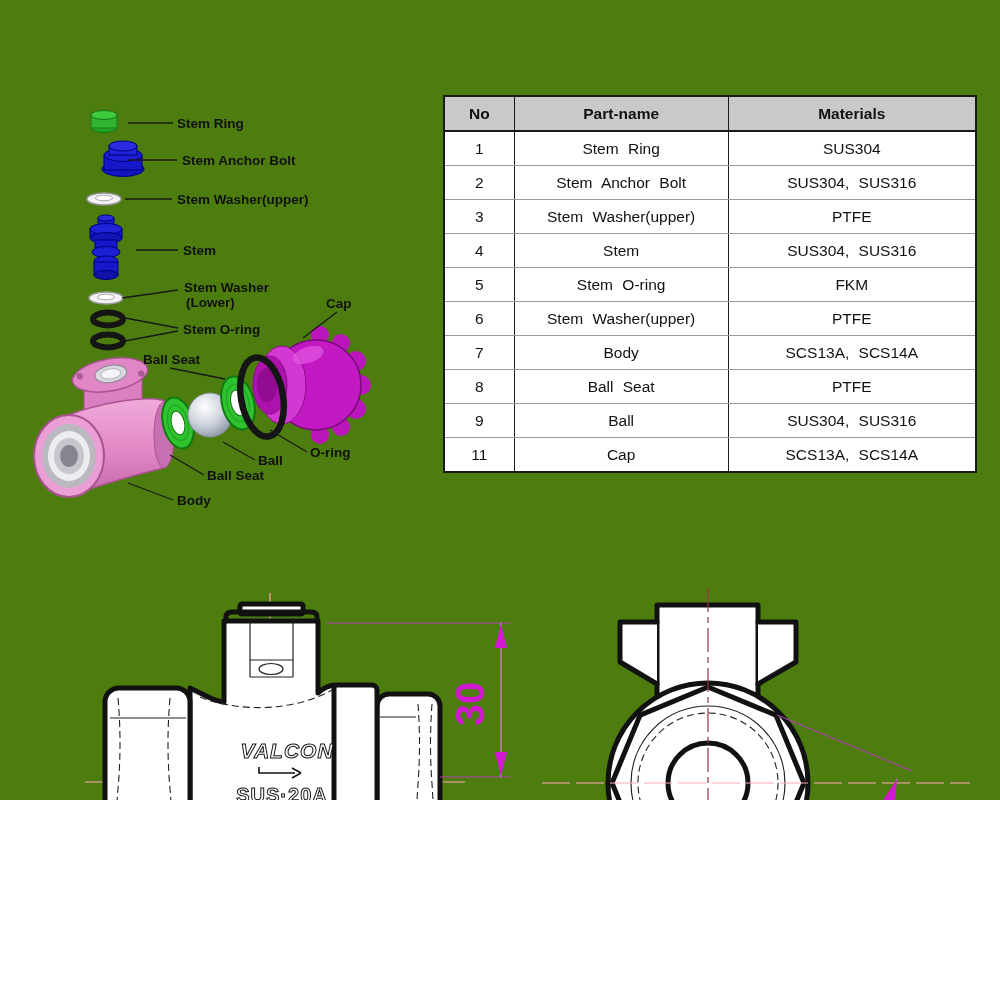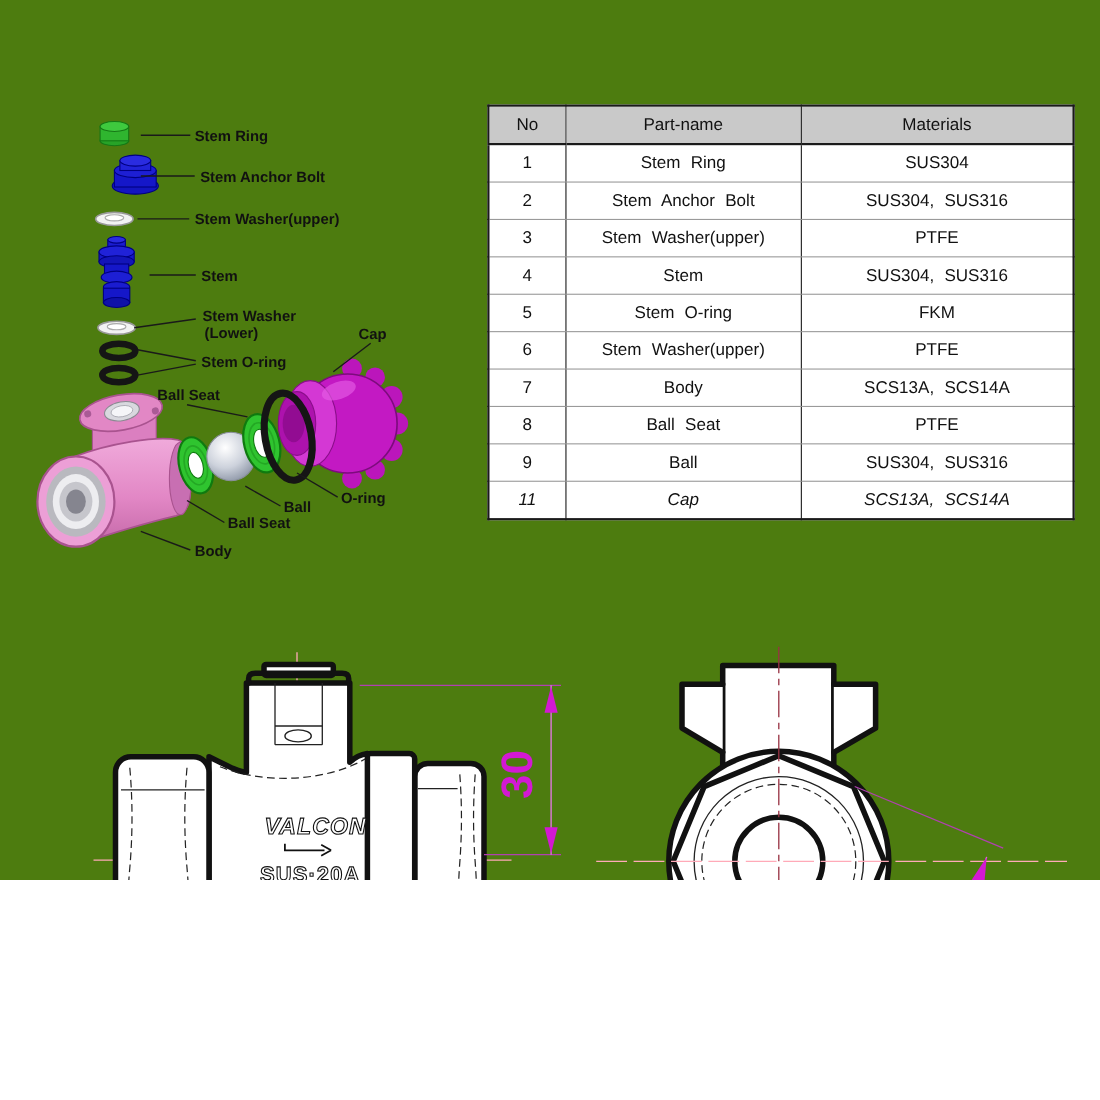--- a/index.html
+++ b/index.html
@@ -15,26 +15,26 @@
   .cline{stroke:#ffaab8;stroke-width:1.2;fill:none;}
   .extl{stroke:#b040b0;stroke-width:1.1;fill:none;}
   .diml{stroke:#e878e8;stroke-width:1.2;fill:none;}
   .dimtxt{font-size:40px;font-weight:bold;fill:#d318d3;}
   .engrave{fill:#fff;stroke:#111;stroke-width:1;}
   
   #parts-table{position:absolute;left:443px;top:95px;width:534px;border-collapse:collapse;
                table-layout:fixed;background:#fff;}
   #parts-table th,#parts-table td{text-align:center;vertical-align:middle;height:33px;
                font-size:15.5px;color:#111;padding:0 2px;word-spacing:5px;overflow:hidden;white-space:nowrap;}
-  #parts-table th{background:#c9c9c9;font-weight:normal;border-bottom:2px solid #1a1a1a;}
+  #parts-table th{background:#c9c9c9;font-weight:bold;border-bottom:2px solid #1a1a1a;}
   #parts-table td{border-bottom:1px solid #9a9a9a;}
   #parts-table tr td:first-child,#parts-table tr th:first-child{border-right:1.5px solid #1a1a1a;}
   #parts-table tr td:nth-child(2),#parts-table tr th:nth-child(2){border-right:1.5px solid #1a1a1a;}
   #parts-table{border:2px solid #1a1a1a;}
-  #parts-table tr:last-child td{border-bottom:none;font-style:italic;}
+  #parts-table tr:last-child td{border-bottom:none;}
   .col-no{width:70px;} .col-part{width:213px;} .col-mat{width:247px;}
 </style>
 </head>
 <body>
 
 <div id="stage">
 
   <svg width="420" height="440" viewBox="0 0 420 440" style="position:absolute;left:20px;top:85px;">
     <defs>
       <radialGradient id="ballGrad" cx="38%" cy="32%" r="75%">

